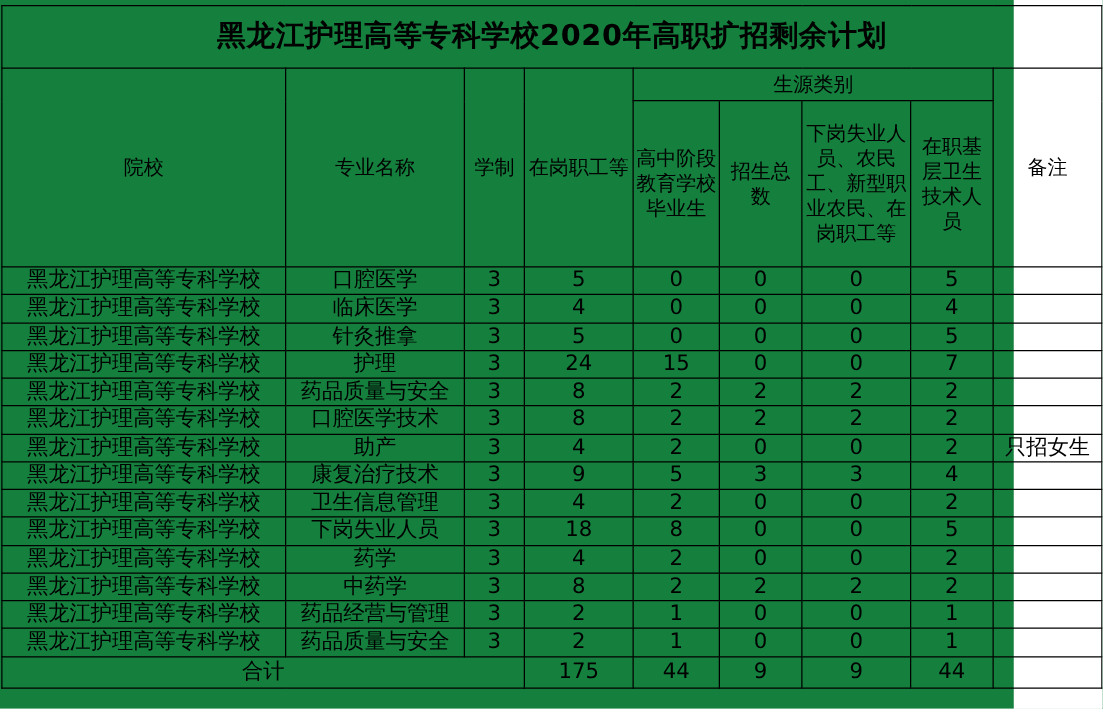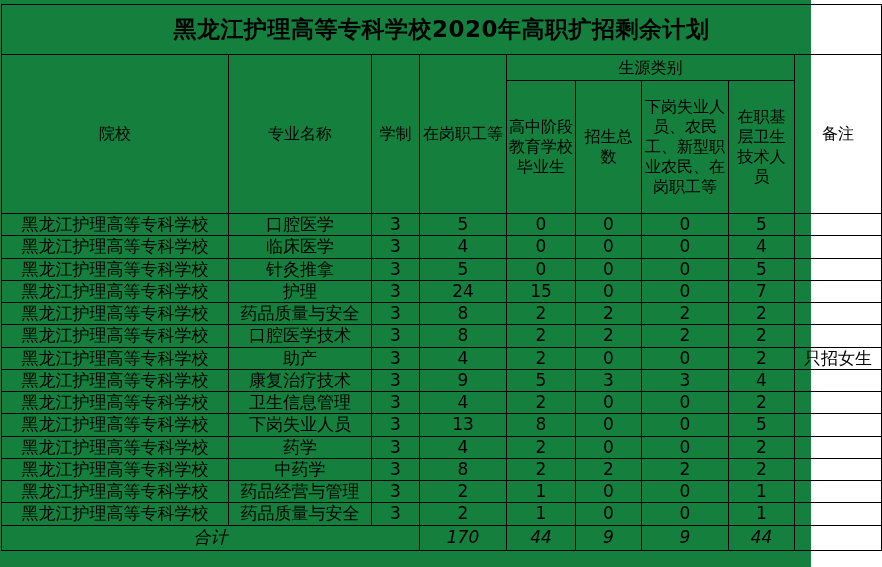--- a/index.html
+++ b/index.html
@@ -48,21 +48,20 @@
     font-size: 16px;
   }
   tbody td {
     height: 22px;
     font-size: 17px;
     white-space: nowrap;
   }
   tfoot td {
     height: 25px;
     font-size: 17px;
-    font-style: italic;
   }
 </style>
 </head>
 <body>
 
 <div class="page">
   <table class="enroll">
     <colgroup>
       <col style="width:227px">
       <col style="width:143px">
@@ -190,21 +189,21 @@
     <td>2</td>
     <td>0</td>
     <td>0</td>
     <td>2</td>
     <td></td>
   </tr>
         <tr>
     <td>黑龙江护理高等专科学校</td>
     <td>下岗失业人员</td>
     <td>3</td>
-    <td>13</td>
+    <td>18</td>
     <td>8</td>
     <td>0</td>
     <td>0</td>
     <td>5</td>
     <td></td>
   </tr>
         <tr>
     <td>黑龙江护理高等专科学校</td>
     <td>药学</td>
     <td>3</td>
@@ -245,21 +244,21 @@
     <td>1</td>
     <td>0</td>
     <td>0</td>
     <td>1</td>
     <td></td>
   </tr>
       </tbody>
     <tfoot>
       <tr>
         <td colspan="3">合计</td>
-        <td>170</td>
+        <td>175</td>
         <td>44</td>
         <td>9</td>
         <td>9</td>
         <td>44</td>
         <td></td>
       </tr>
     </tfoot>
   </table>
 </div>
 

